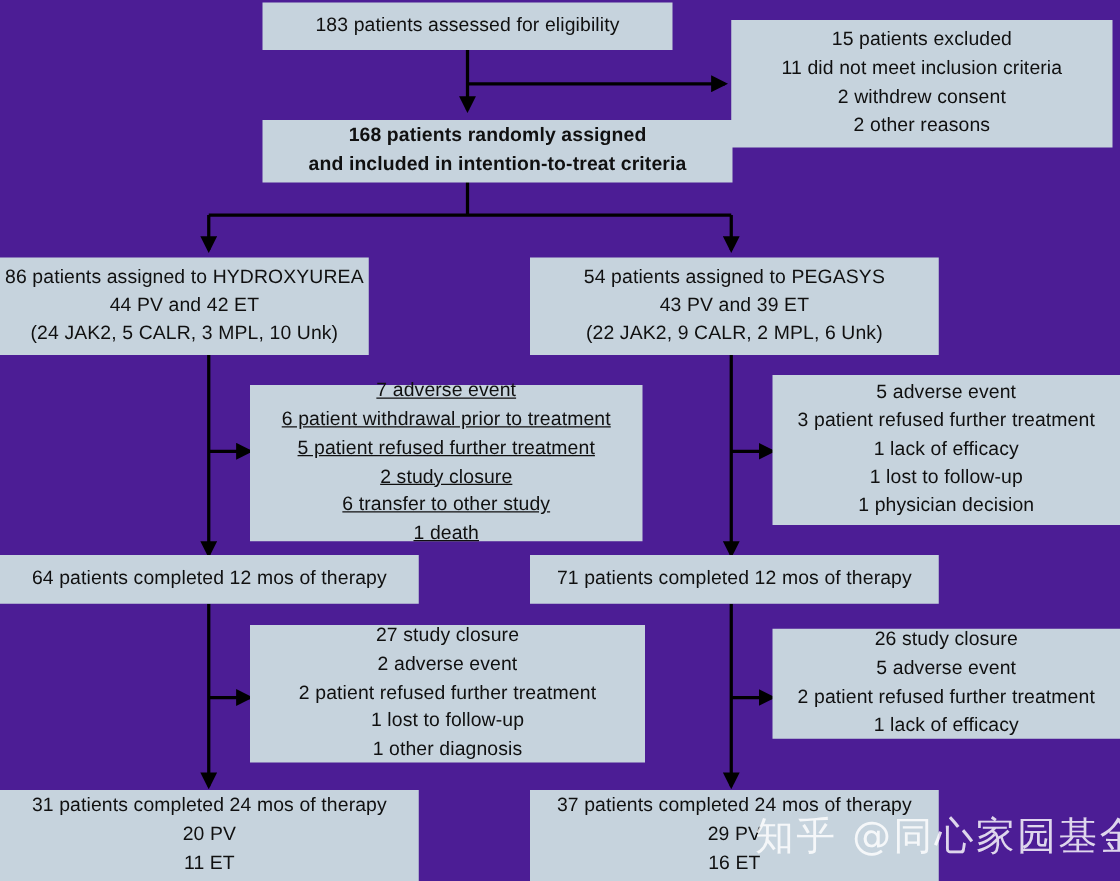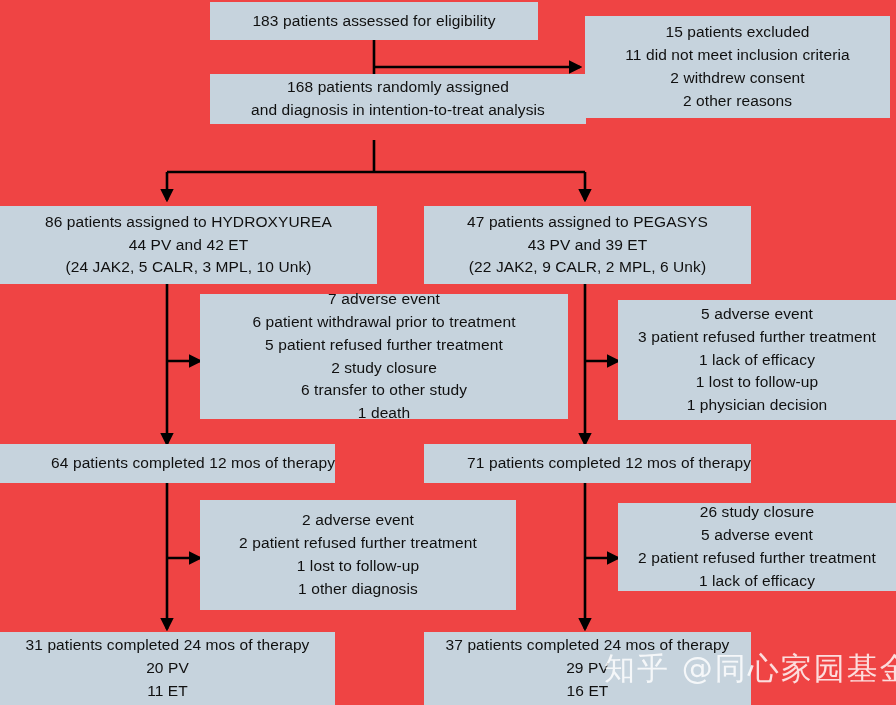--- a/index.html
+++ b/index.html
@@ -9,38 +9,38 @@
   }
   body {
     font-family: "Liberation Sans", sans-serif;
     color: #1a1a1a;
   }
   #flow {
     position: relative;
     width: 896px;
     height: 705px;
     overflow: hidden;
-    background: #ef4444;
+    background: #4c1d95;
   }
   .box {
     position: absolute;
     background: #c6d3dd;
     box-sizing: border-box;
     display: flex;
     flex-direction: column;
     align-items: center;
     justify-content: center;
     text-align: center;
     font-size: 15.5px;
     line-height: 1.47;
     color: #101010;
     letter-spacing: 0.1px;
   }
   .box .ln { display: block; white-space: nowrap; }
-  .box.left-align { align-items: flex-end; text-align: left; }
+  .box.left-align { align-items: center; text-align: left; }
   svg.edges {
     position: absolute;
     left: 0; top: 0;
     width: 896px;
     height: 705px;
     pointer-events: none;
   }
   .watermark {
     position: absolute;
     left: 604px;
@@ -91,38 +91,38 @@
     <span class="ln">183 patients assessed for eligibility</span>
   </div>
 
   <div class="box" style="left:585px; top:16px; width:305px; height:102px;">
     <span class="ln">15 patients excluded</span>
     <span class="ln">11 did not meet inclusion criteria</span>
     <span class="ln">2 withdrew consent</span>
     <span class="ln">2 other reasons</span>
   </div>
 
-  <div class="box" style="left:210px; top:74px; width:376px; height:50px;">
+  <div class="box" style="left:210px; top:96px; width:376px; height:50px;font-weight:bold;">
     <span class="ln">168 patients randomly assigned</span>
-    <span class="ln">and diagnosis in intention-to-treat analysis</span>
+    <span class="ln">and included in intention-to-treat criteria</span>
   </div>
 
-  <div class="box" style="left:0px; top:206px; width:377px; height:78px;">
+  <div class="box" style="left:0px; top:206px; width:295px; height:78px;">
     <span class="ln">86 patients assigned to HYDROXYUREA</span>
     <span class="ln">44 PV and 42 ET</span>
     <span class="ln">(24 JAK2, 5 CALR, 3 MPL, 10 Unk)</span>
   </div>
 
   <div class="box" style="left:424px; top:206px; width:327px; height:78px;">
-    <span class="ln">47 patients assigned to PEGASYS</span>
+    <span class="ln">54 patients assigned to PEGASYS</span>
     <span class="ln">43 PV and 39 ET</span>
     <span class="ln">(22 JAK2, 9 CALR, 2 MPL, 6 Unk)</span>
   </div>
 
-  <div class="box" style="left:200px; top:294px; width:368px; height:125px;">
+  <div class="box" style="left:200px; top:308px; width:314px; height:125px;text-decoration:underline;">
     <span class="ln">7 adverse event</span>
     <span class="ln">6 patient withdrawal prior to treatment</span>
     <span class="ln">5 patient refused further treatment</span>
     <span class="ln">2 study closure</span>
     <span class="ln">6 transfer to other study</span>
     <span class="ln">1 death</span>
   </div>
 
   <div class="box" style="left:618px; top:300px; width:278px; height:120px;">
     <span class="ln">5 adverse event</span>
@@ -134,20 +134,21 @@
 
   <div class="box left-align" style="left:0px; top:444px; width:335px; height:39px;">
     <span class="ln">64 patients completed 12 mos of therapy</span>
   </div>
 
   <div class="box left-align" style="left:424px; top:444px; width:327px; height:39px;">
     <span class="ln">71 patients completed 12 mos of therapy</span>
   </div>
 
   <div class="box" style="left:200px; top:500px; width:316px; height:110px;">
+    <span class="ln">27 study closure</span>
     <span class="ln">2 adverse event</span>
     <span class="ln">2 patient refused further treatment</span>
     <span class="ln">1 lost to follow-up</span>
     <span class="ln">1 other diagnosis</span>
   </div>
 
   <div class="box" style="left:618px; top:503px; width:278px; height:88px;">
     <span class="ln">26 study closure</span>
     <span class="ln">5 adverse event</span>
     <span class="ln">2 patient refused further treatment</span>

